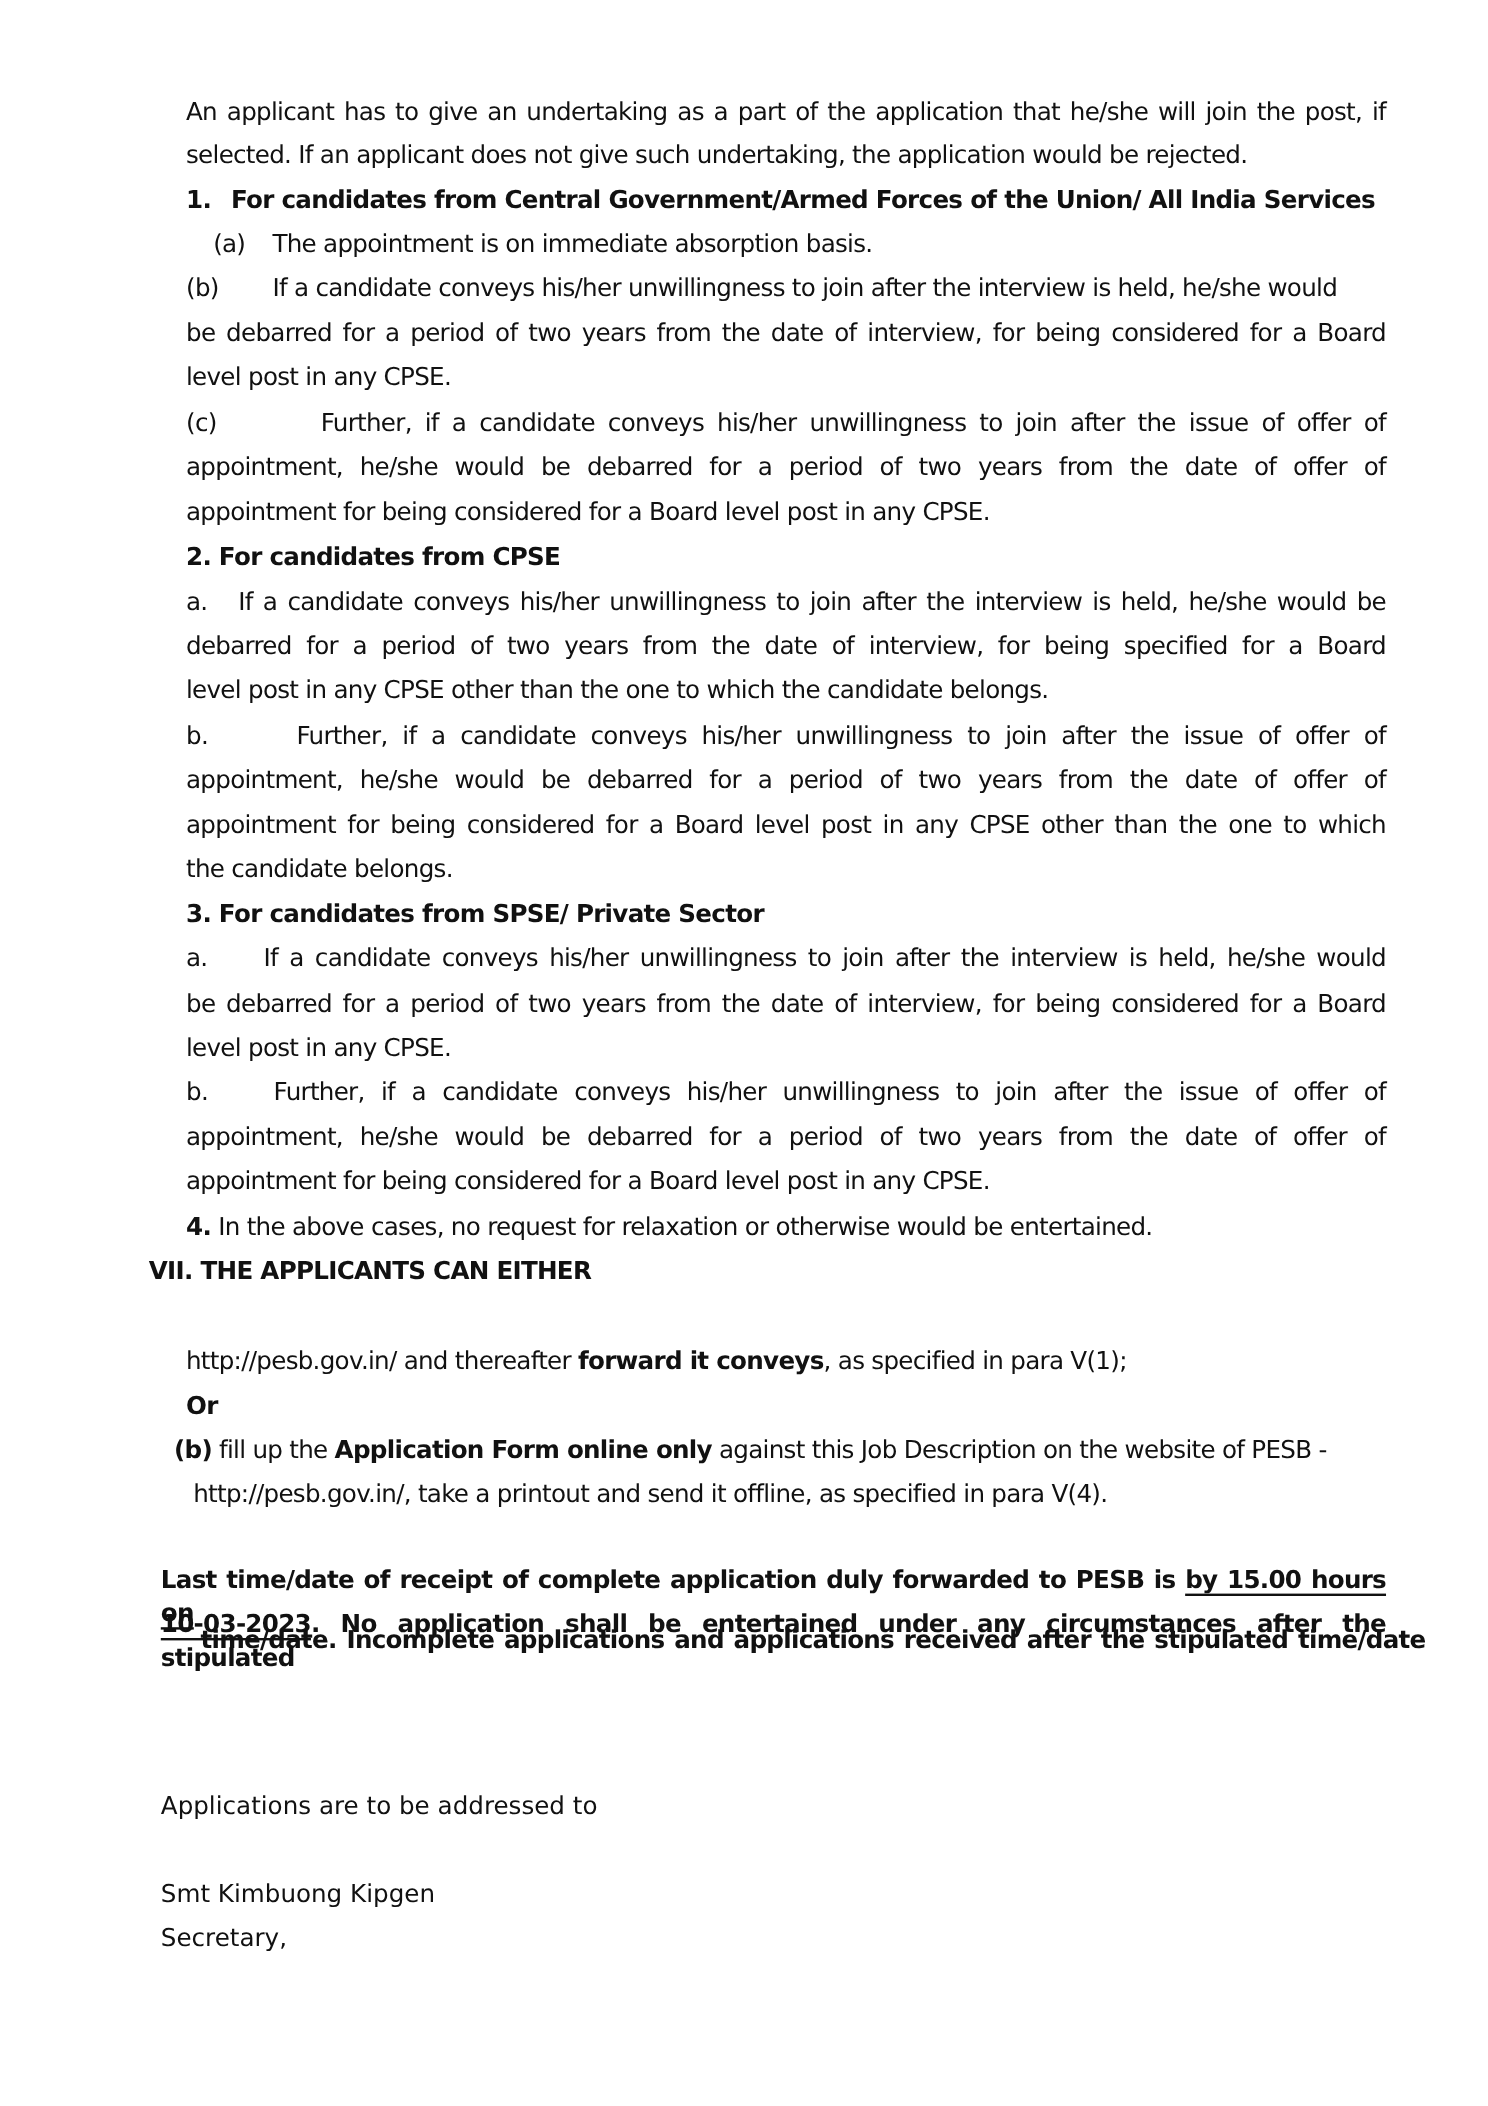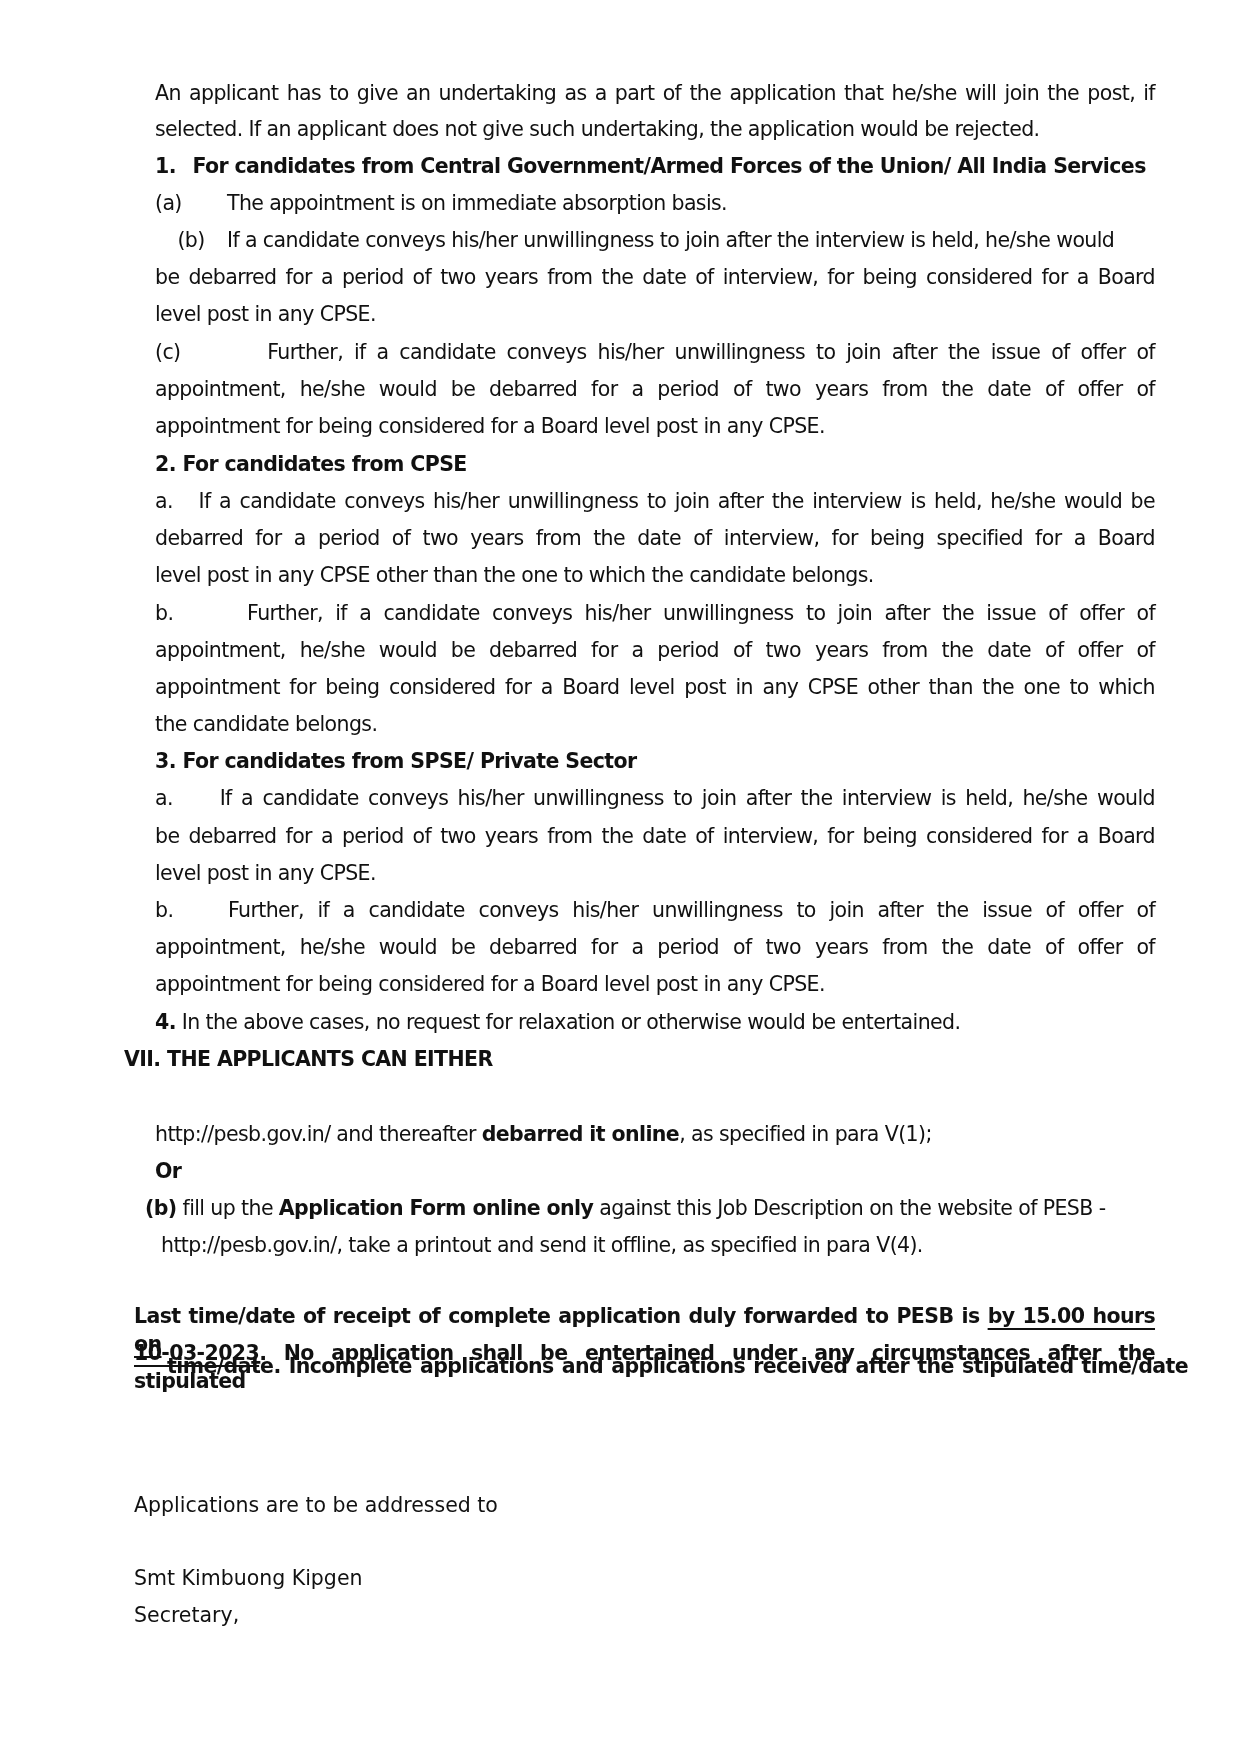--- a/index.html
+++ b/index.html
@@ -17,24 +17,24 @@
 
 <div class="page">
 
   <div class="ln just" style="left:155px;top:79px;width:1000px;">An applicant has to give an undertaking as a part of the application that he/she will join the post, if</div>
   <div class="ln" style="left:155px;top:115px;">selected. If an applicant does not give such undertaking, the application would be rejected.</div>
 
   <div class="ln b" style="left:155px;top:152px;">
     <span>1.</span>
     <span style="margin-left:10px;">For candidates from Central Government/Armed Forces of the Union/ All India Services</span>
   </div>
-  <div class="ln" style="left:155px;top:189px;">
+  <div class="ln" style="left:155px;top:189px;text-align:center;">
     <span class="lbl" style="width:72px;">(a)</span><span>The appointment is on immediate absorption basis.</span>
   </div>
-  <div class="ln" style="left:155px;top:226px;text-align:center;">
+  <div class="ln" style="left:155px;top:226px;">
     <span class="lbl" style="width:72px;">(b)</span><span>If a candidate conveys his/her unwillingness to join after the interview is held, he/she would</span>
   </div>
   <div class="ln just" style="left:155px;top:263px;width:1000px;">be debarred for a period of two years from the date of interview, for being considered for a Board</div>
   <div class="ln" style="left:155px;top:300px;">level post in any CPSE.</div>
   <div class="ln just" style="left:155px;top:338px;width:1000px;">
     <span>(c)</span>&nbsp;&nbsp;&nbsp;&nbsp;&nbsp;&nbsp;&nbsp;&nbsp;<span>Further, if a candidate conveys his/her unwillingness to join after the issue of offer of</span>
   </div>
   <div class="ln just" style="left:155px;top:375px;width:1000px;">appointment, he/she would be debarred for a period of two years from the date of offer of</div>
   <div class="ln" style="left:155px;top:412px;">appointment for being considered for a Board level post in any CPSE.</div>
 
@@ -62,21 +62,21 @@
   </div>
   <div class="ln just" style="left:155px;top:933px;width:1000px;">appointment, he/she would be debarred for a period of two years from the date of offer of</div>
   <div class="ln" style="left:155px;top:970px;">appointment for being considered for a Board level post in any CPSE.</div>
 
   <div class="ln" style="left:155px;top:1008px;">
     <span class="b">4.</span><span> In the above cases, no request for relaxation or otherwise would be entertained.</span>
   </div>
 
   <div class="ln b" style="left:124px;top:1045px;">VII. THE APPLICANTS CAN EITHER</div>
   <div class="ln" style="left:155px;top:1120px;">
-    <span>http://pesb.gov.in/ and thereafter </span><span class="b">debarred it online</span><span>, as specified in para V(1);</span>
+    <span>http://pesb.gov.in/ and thereafter </span><span class="b">forward it conveys</span><span>, as specified in para V(1);</span>
   </div>
   <div class="ln b" style="left:155px;top:1157px;">Or</div>
   <div class="ln" style="left:145px;top:1194px;">
     <span class="b">(b)</span><span> fill up the </span><span class="b">Application Form online only</span><span> against this Job Description on the website of PESB -</span>
   </div>
   <div class="ln" style="left:161px;top:1231px;">http://pesb.gov.in/, take a printout and send it offline, as specified in para V(4).</div>
 
   <div class="ln b just" style="left:134px;top:1302px;width:1021px;">
     <span>Last time/date of receipt of complete application duly forwarded to PESB is </span><span class="ul">by 15.00 hours on</span>
   </div>

